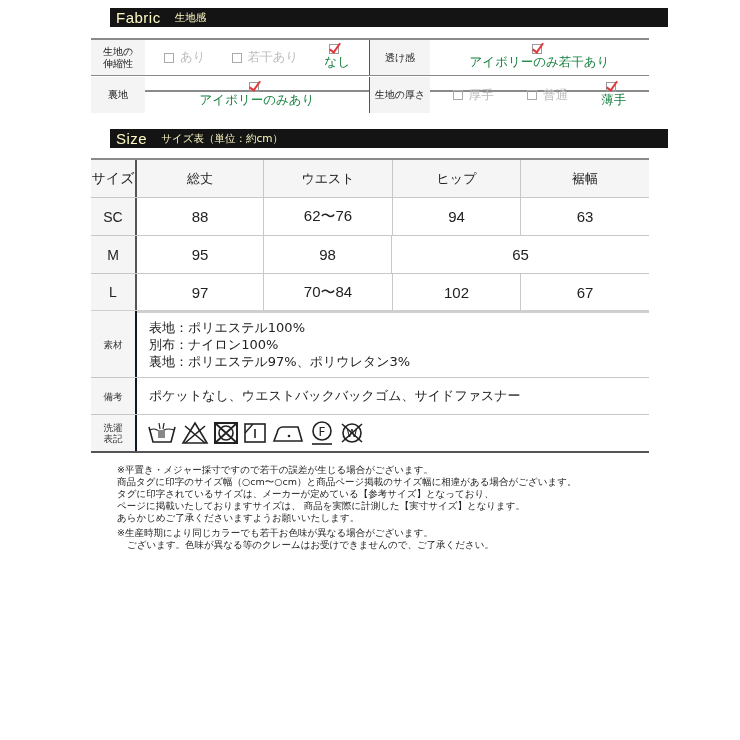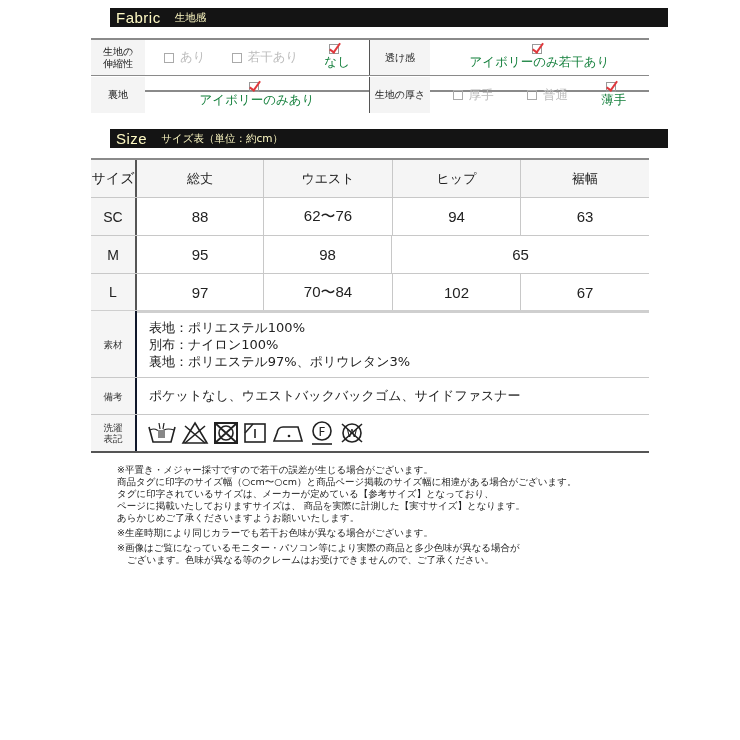--- a/index.html
+++ b/index.html
@@ -250,15 +250,14 @@
   </div>
 </div>
 
 <div class="notes">
   <p>※平置き・メジャー採寸ですので若干の誤差が生じる場合がございます。</p>
   <p>商品タグに印字のサイズ幅（○cm〜○cm）と商品ページ掲載のサイズ幅に相違がある場合がございます。</p>
   <p>タグに印字されているサイズは、メーカーが定めている【参考サイズ】となっており、</p>
   <p>ページに掲載いたしておりますサイズは、 商品を実際に計測した【実寸サイズ】となります。</p>
   <p>あらかじめご了承くださいますようお願いいたします。</p>
   <p class="gap">※生産時期により同じカラーでも若干お色味が異なる場合がございます。</p>
-  <p class="gap">※画像はご覧になっているモニター・パソコン等により実際の商品と多少色味が異なる場合が</p>
   <p class="indent">ございます。色味が異なる等のクレームはお受けできませんので、ご了承ください。</p>
 </div>
 
 </body></html>

